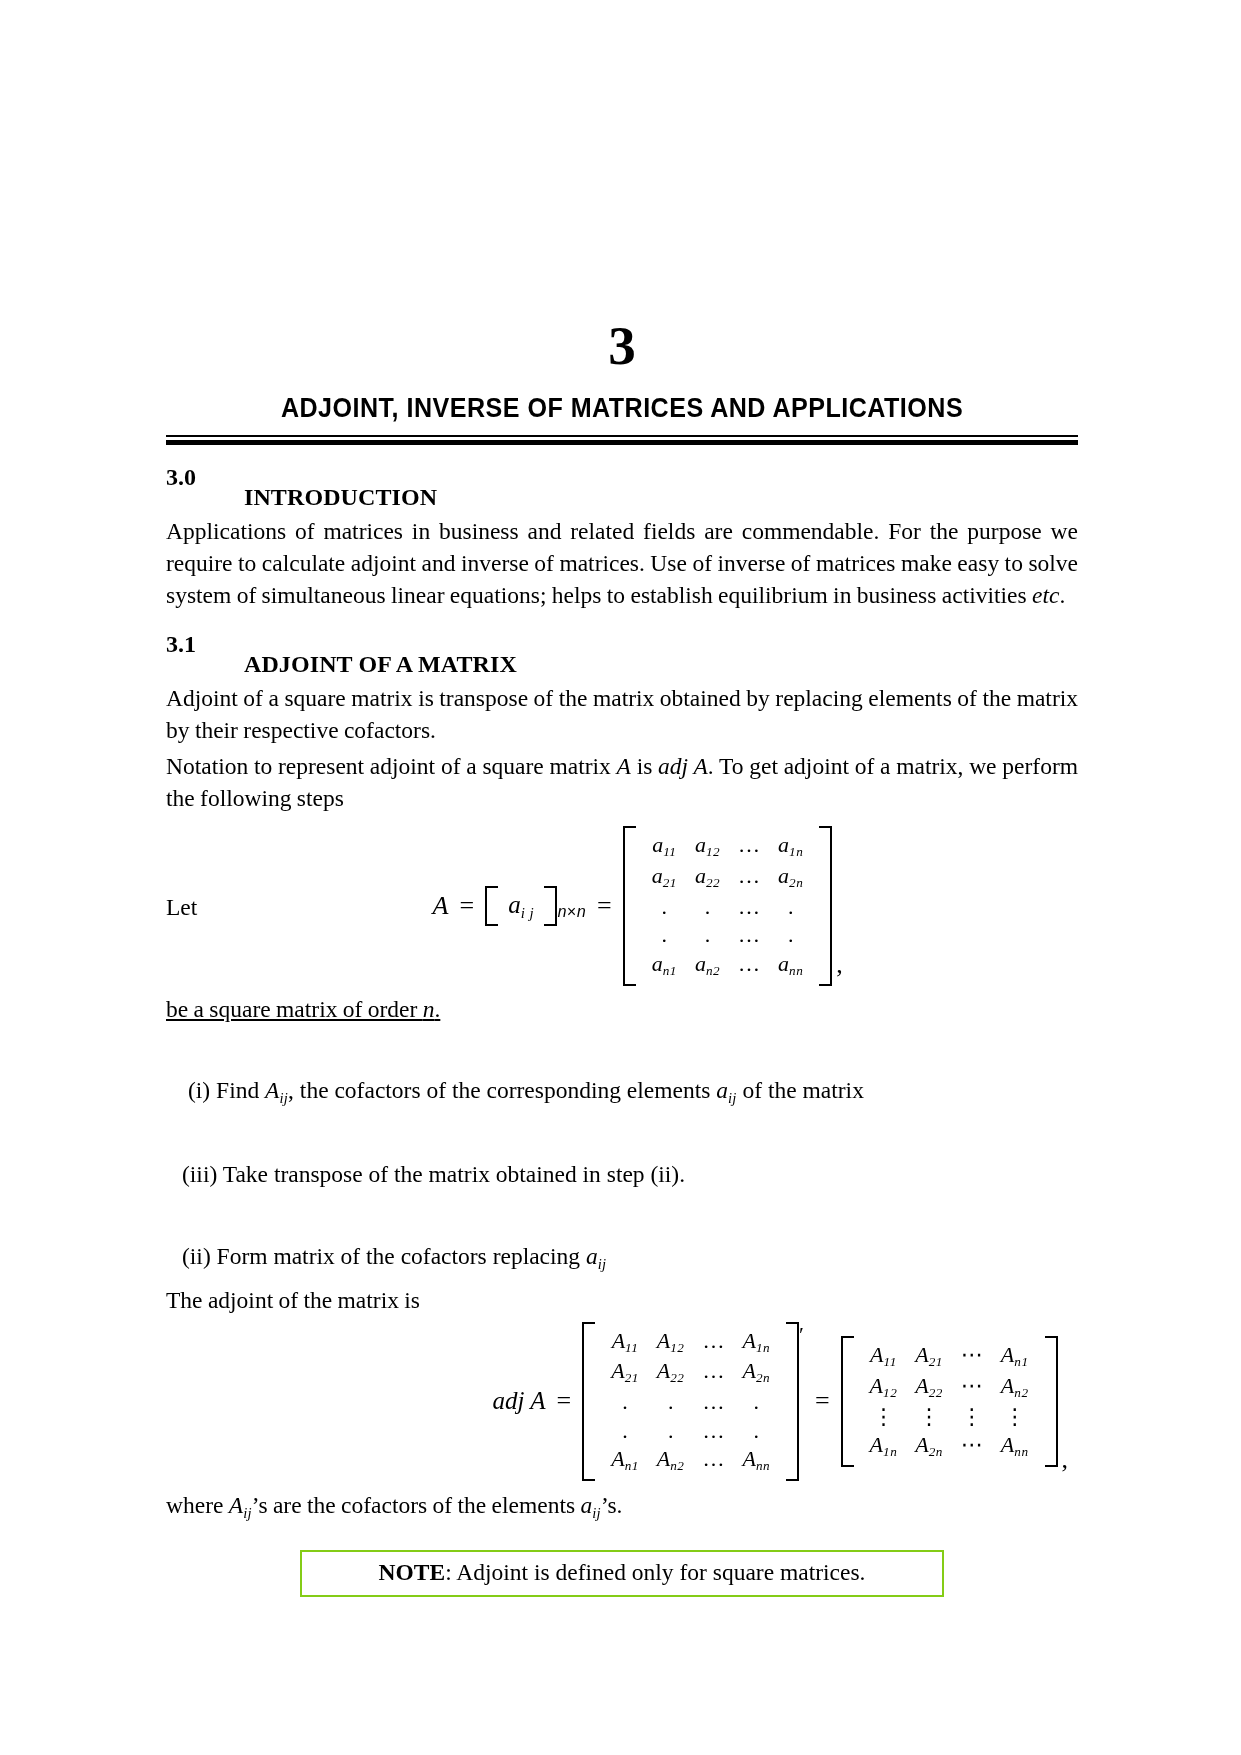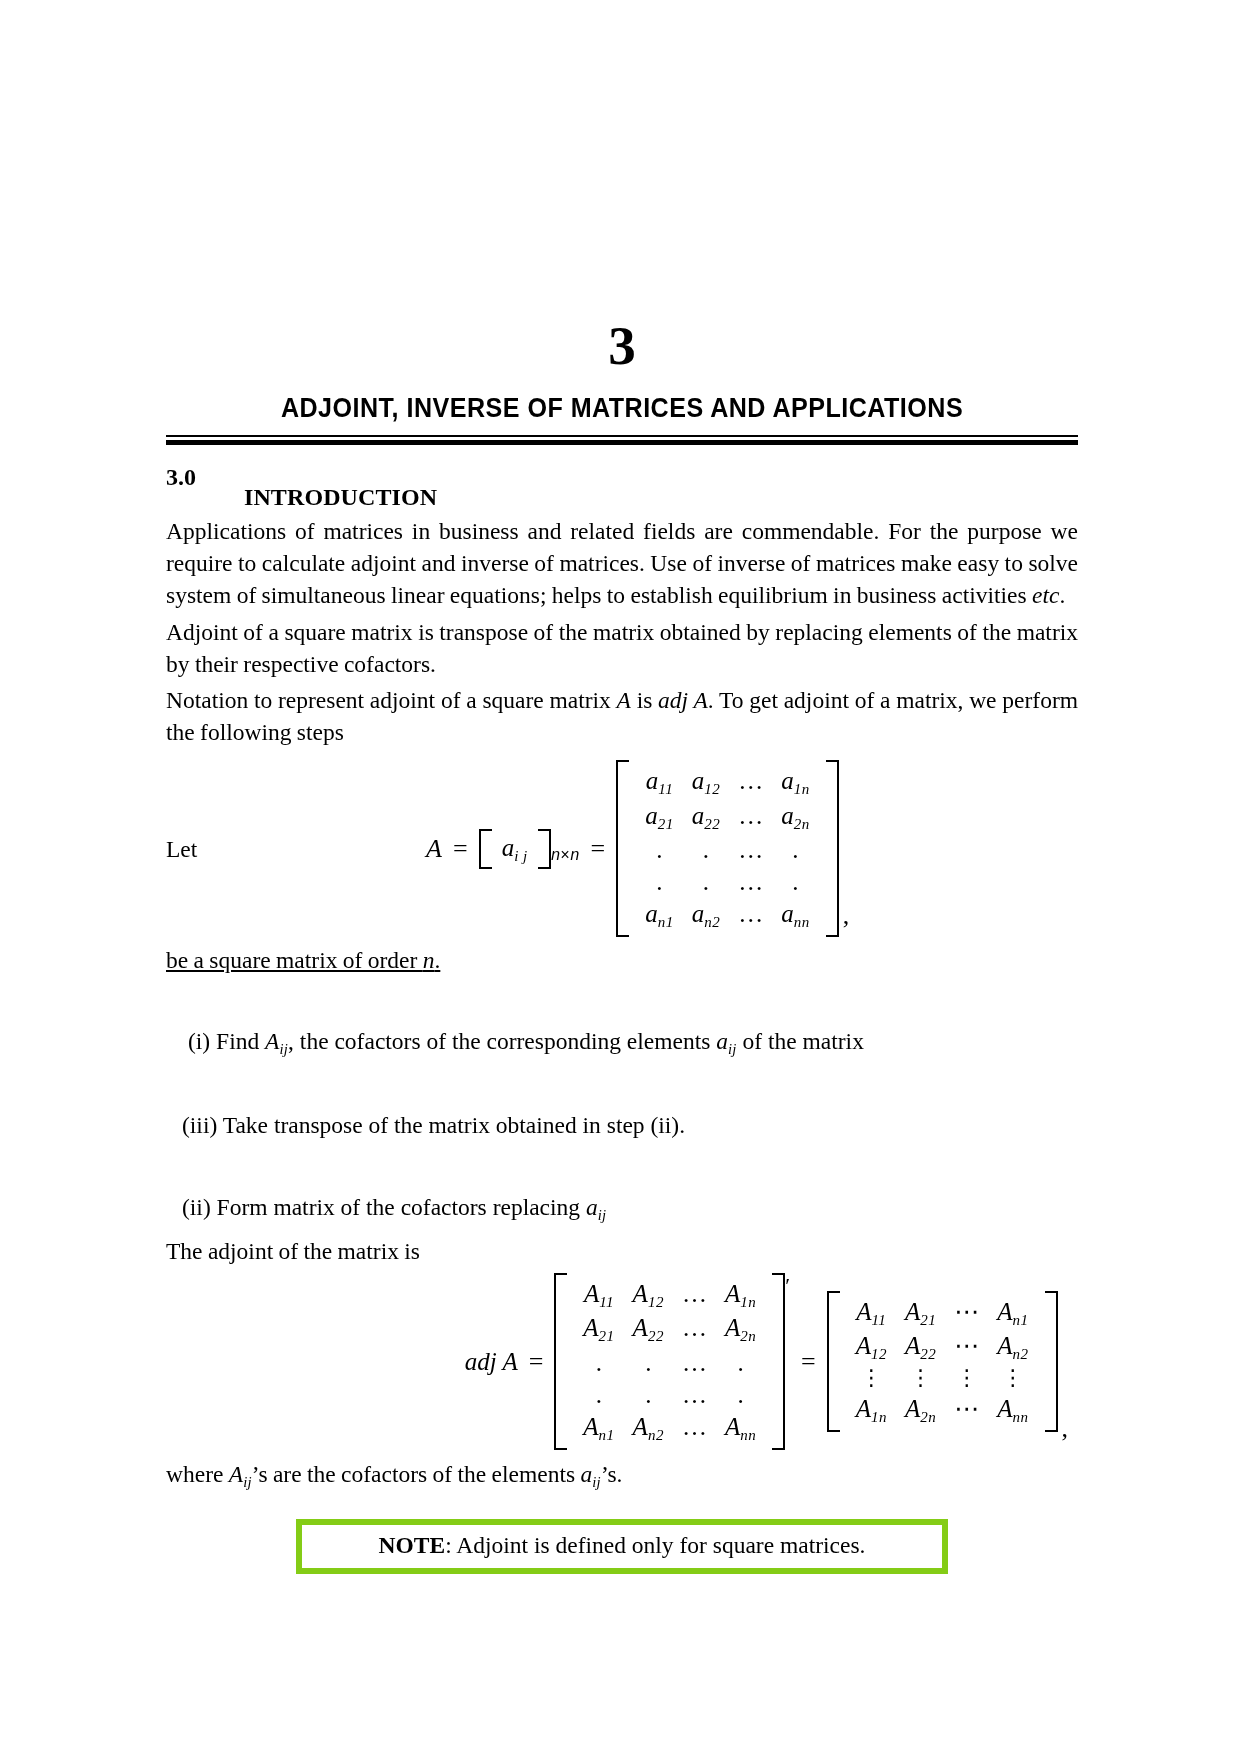--- a/index.html
+++ b/index.html
@@ -166,21 +166,21 @@
     border-bottom: 2px solid #000;
   }
   .brk.l { border-left: 2px solid #000; }
   .brk.r { border-right: 2px solid #000; }
   .mgrid {
     display: grid;
     padding: 5px 7px;
   }
   .mcell {
     font-style: italic;
-    font-size: 25px;
+    font-size: 22px;
     text-align: center;
     padding: 2px 9px;
     white-space: nowrap;
     line-height: 1.12;
   }
   .mcell sub {
     font-size: 0.6em;
     vertical-align: -0.3em;
     letter-spacing: 0.5px;
   }
@@ -200,21 +200,21 @@
     font-size: 22px;
     align-self: flex-start;
     padding-top: 0px;
   }
 
   .small-bracket .mcell { font-size: 25px; padding: 0px 3px; }
   .small-bracket .brk { border-top-width: 2px; border-bottom-width: 2px; }
 
   
   .note-box {
-    border: 6px solid #84cc16;
+    border: 2px solid #84cc16;
     margin: 26px auto 0 auto;
     width: 620px;
     text-align: center;
     padding: 7px 10px 9px 10px;
     font-size: 23.5px;
   }
   .note-box b { font-weight: bold; }
 </style>
 </head>
 <body>
@@ -229,20 +229,24 @@
       <div class="rule-gap"></div>
       <div class="rule-thick"></div>
     </div>
 
     <div class="section-head">
       <span class="section-num">3.0</span>
       <span class="section-title">INTRODUCTION</span>
     </div>
     <p class="body"><span>Applications of matrices in business and related fields are commendable. For the purpose we require to calculate adjoint and inverse of matrices. Use of inverse of matrices make easy to solve system of simultaneous linear equations; helps to establish equilibrium in business activities </span><span class="it">etc</span><span>.</span></p>
 
+    <div class="section-head">
+      <span class="section-num">3.1</span>
+      <span class="section-title">ADJOINT OF A MATRIX</span>
+    </div>
     <p class="body">Adjoint of a square matrix is transpose of the matrix obtained by replacing elements of the matrix by their respective cofactors.</p>
     <p class="body"><span>Notation to represent adjoint of a square matrix </span><span class="it">A</span><span> is </span><span class="it">adj A</span><span>. To get adjoint of a matrix, we perform the following steps</span></p>
 
     <div class="eq-row" style="margin-top:12px;">
       <div class="eq-left-label">Let</div>
       <div class="eq-center">
         <span class="mathitem">A</span>
         <span class="eqsign">=</span>
 
         <span class="matrix small-bracket">

